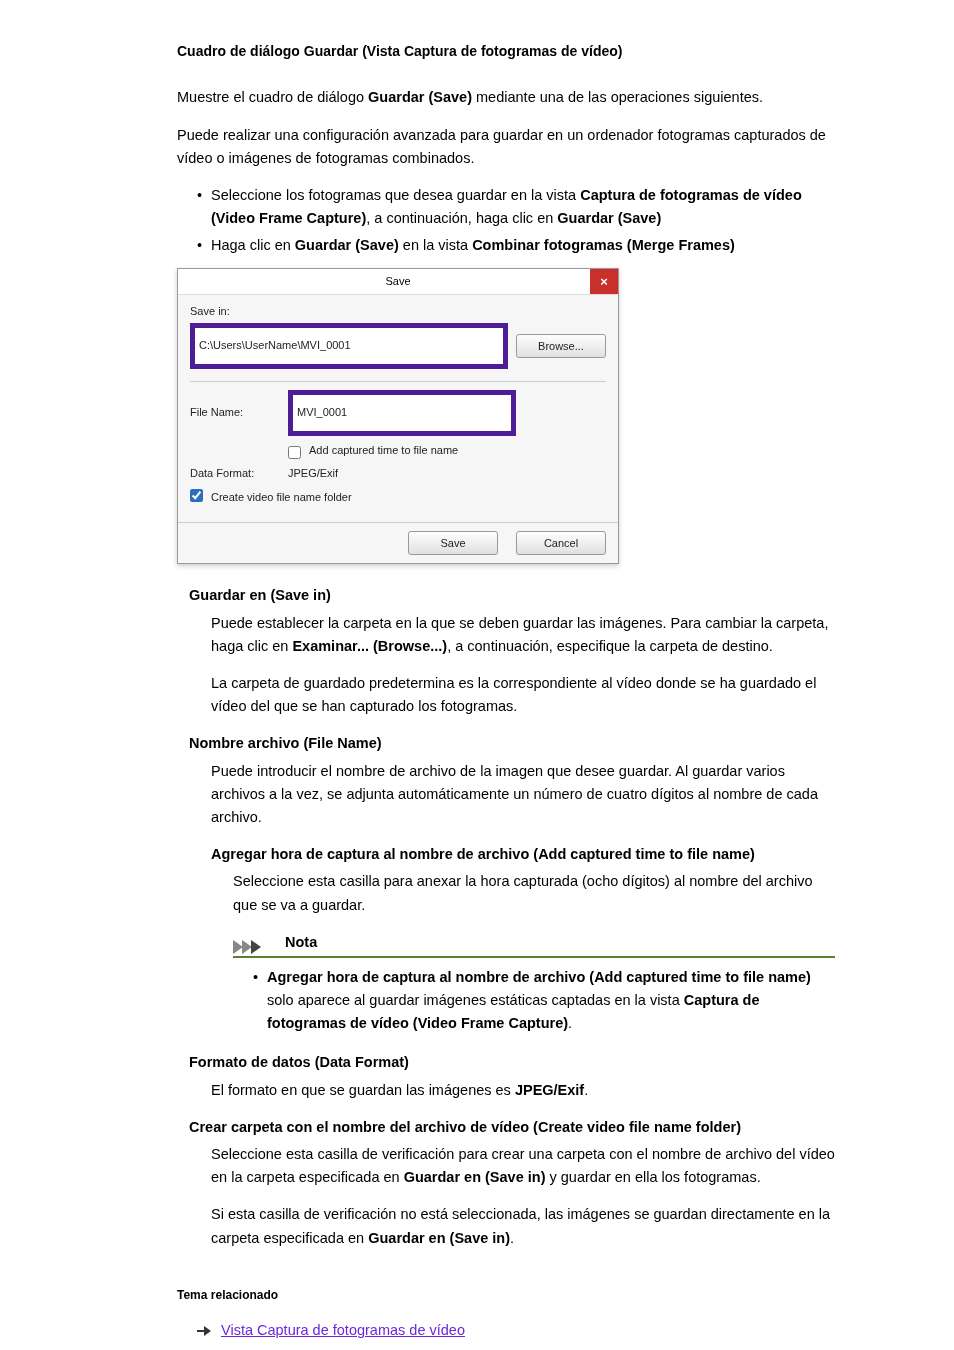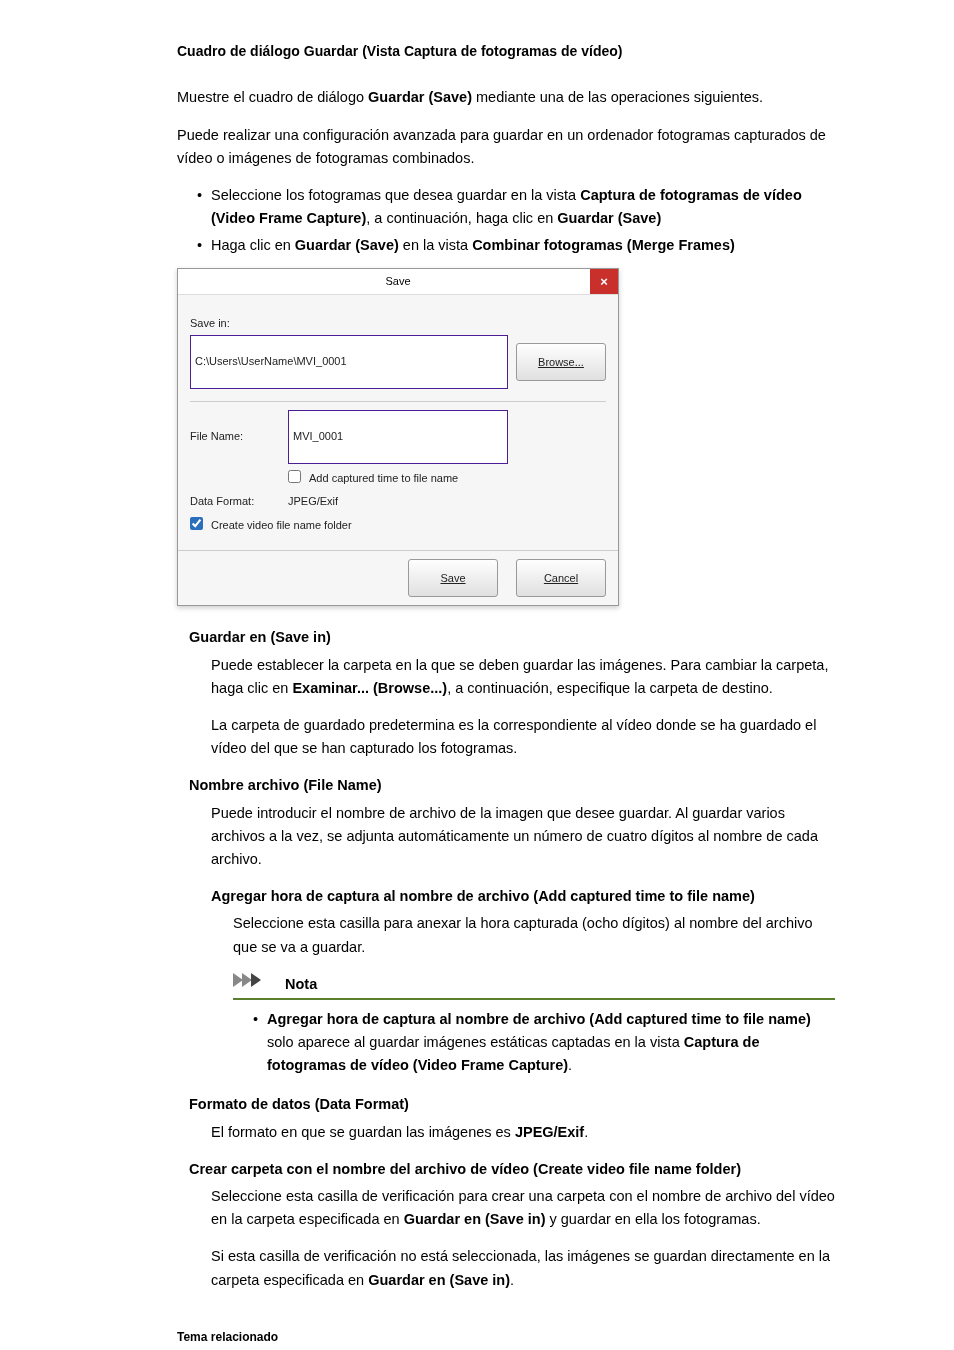--- a/index.html
+++ b/index.html
@@ -80,62 +80,60 @@
     justify-content: center;
     font-weight: bold;
     font-size: 13px;
     line-height: 1;
   }
   .dlg-body { padding: 8px 12px 10px 12px; }
   .row { display: flex; align-items: center; margin-bottom: 6px; gap: 8px; flex-wrap: wrap; }
   .lbl { min-width: 90px; }
   .inpath {
     flex: 1;
-    border: 1px solid #4c1d95;
+    border: 5px solid #4c1d95;
     background: #fff;
-    padding: 18px 4px;
+    padding: 10px 4px;
     height: 16px;
     display: flex; align-items: center;
   }
   .savein-wrap{
     border-bottom:1px solid #ccc;
     padding-bottom:6px;
     margin-bottom:8px;
-    margin-top:12px;
   }
   .btn {
     border: 1px solid #999;
     background: linear-gradient(#fefefe,#e0e0e0);
-    padding: 9px 14px;
+    padding: 2px 14px;
     min-width: 60px;
     text-align: center;
     border-radius: 3px;
     font-size: 11px;
     height: 18px;
     line-height: 18px;
     display: inline-block;
-    text-decoration: underline;
   }
   input[type=checkbox]{ margin:0 4px 0 0; accent-color:#2a6fbb;}
   .dlg-footer{
     border-top:1px solid #ccc;
     padding:8px 12px;
     display:flex;
     justify-content:flex-end;
     gap:18px;
   }
   .note {
     margin: 14px 0 16px 0;
   }
   .note-head {
     border-bottom: 2px solid #5a7f2f;
     padding-bottom: 2px;
     margin-bottom: 8px;
     display: flex;
-    align-items: flex-start;
+    align-items: flex-end;
     gap: 6px;
     font-weight: bold;
   }
   .note-icon {
     display: flex;
     align-items: center;
   }
   .nestdt { margin-left: 22px; }
   .nestdd { margin-left: 44px; }
   .relitem{
@@ -186,21 +184,21 @@
           <div class="row">
             <div class="inpath">C:\Users\UserName\MVI_0001</div>
             <div class="btn">Browse...</div>
           </div>
         </div>
         <div class="row">
           <div class="lbl">File Name:</div>
           <div class="inpath" style="max-width:210px;">MVI_0001</div>
         </div>
         <div class="row" style="padding-left:98px;">
-          <label style="display:flex;align-items:flex-start;gap:4px;">
+          <label style="display:flex;align-items:flex-end;gap:4px;">
             <input type="checkbox" style="">
             <span>Add captured time to file name</span>
           </label>
         </div>
         <div class="row">
           <div class="lbl">Data Format:</div>
           <div>JPEG/Exif</div>
         </div>
         <div class="row">
           <label style="display:flex;align-items:flex-start;gap:4px;">

